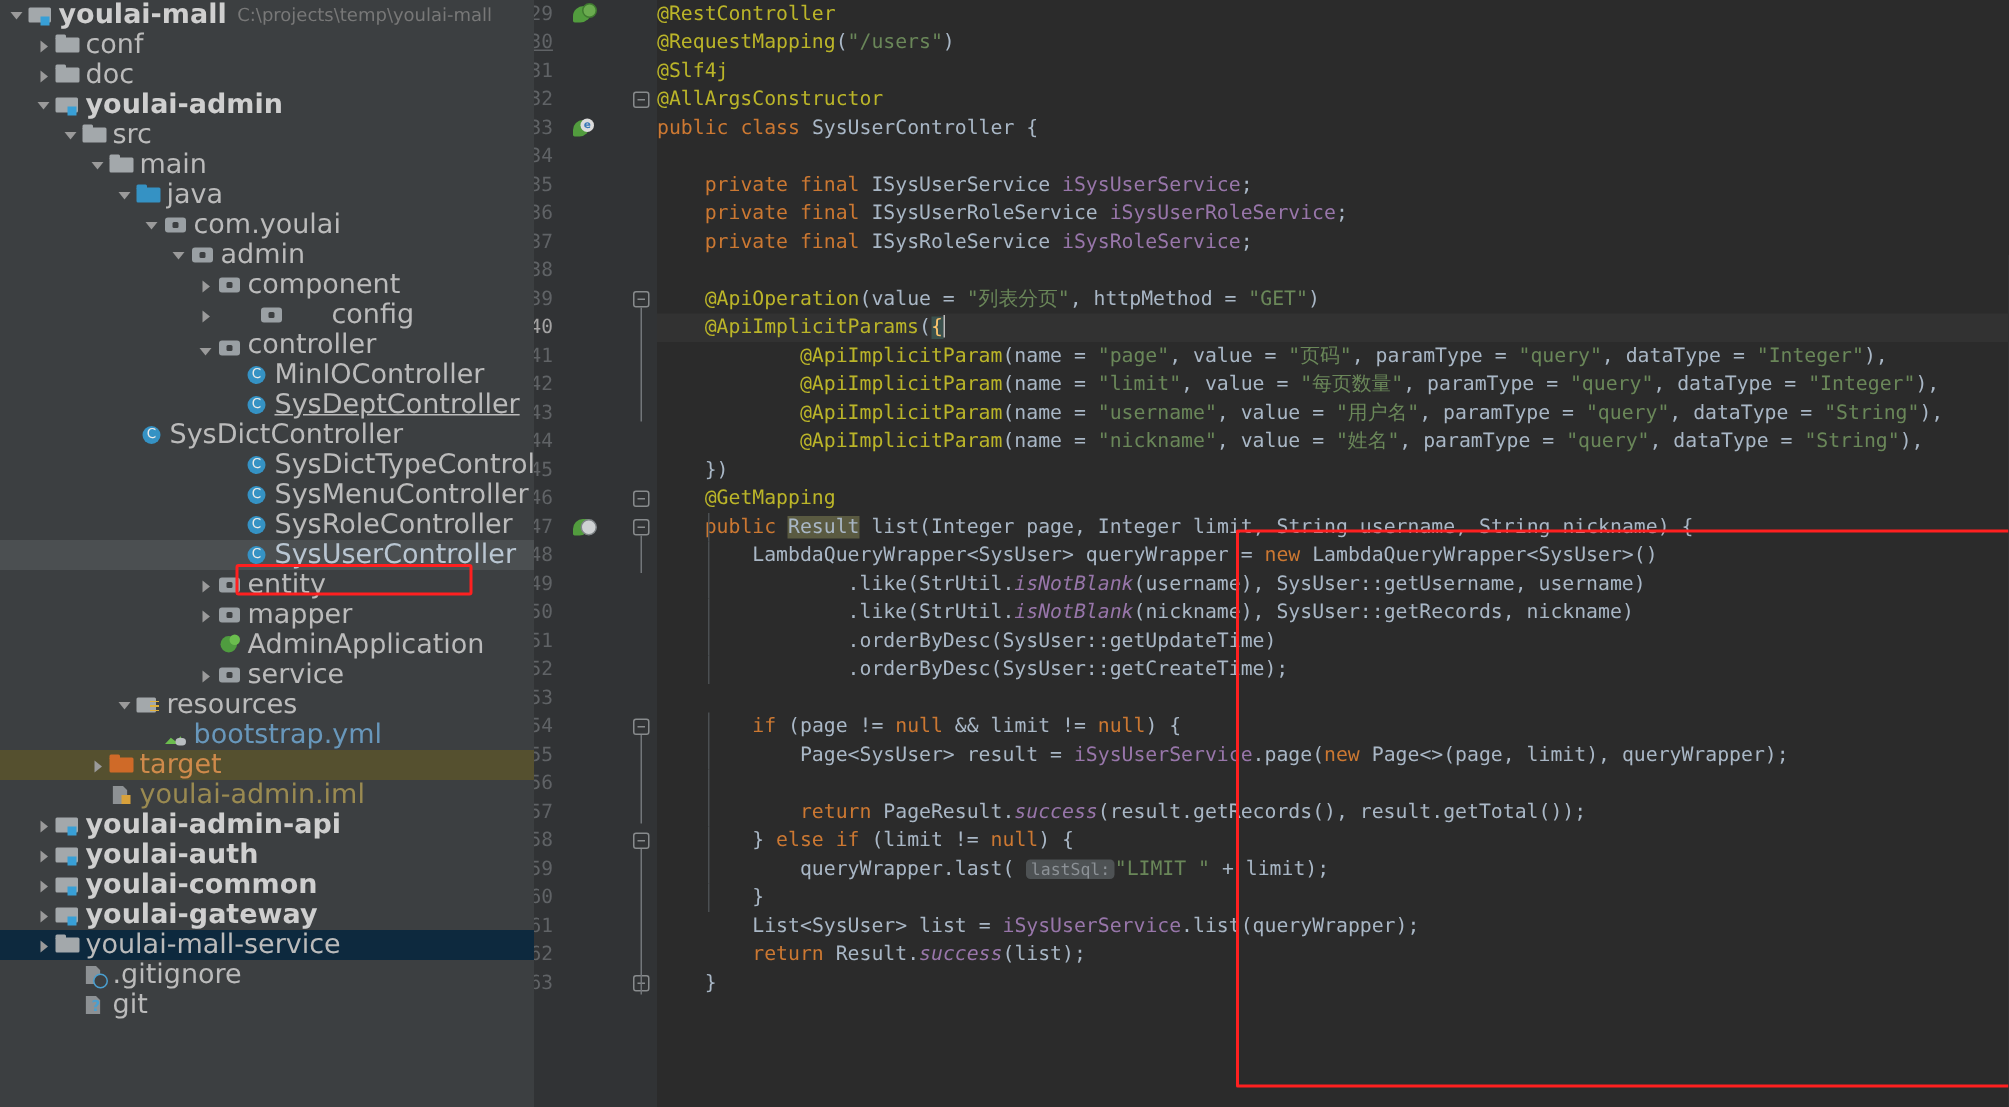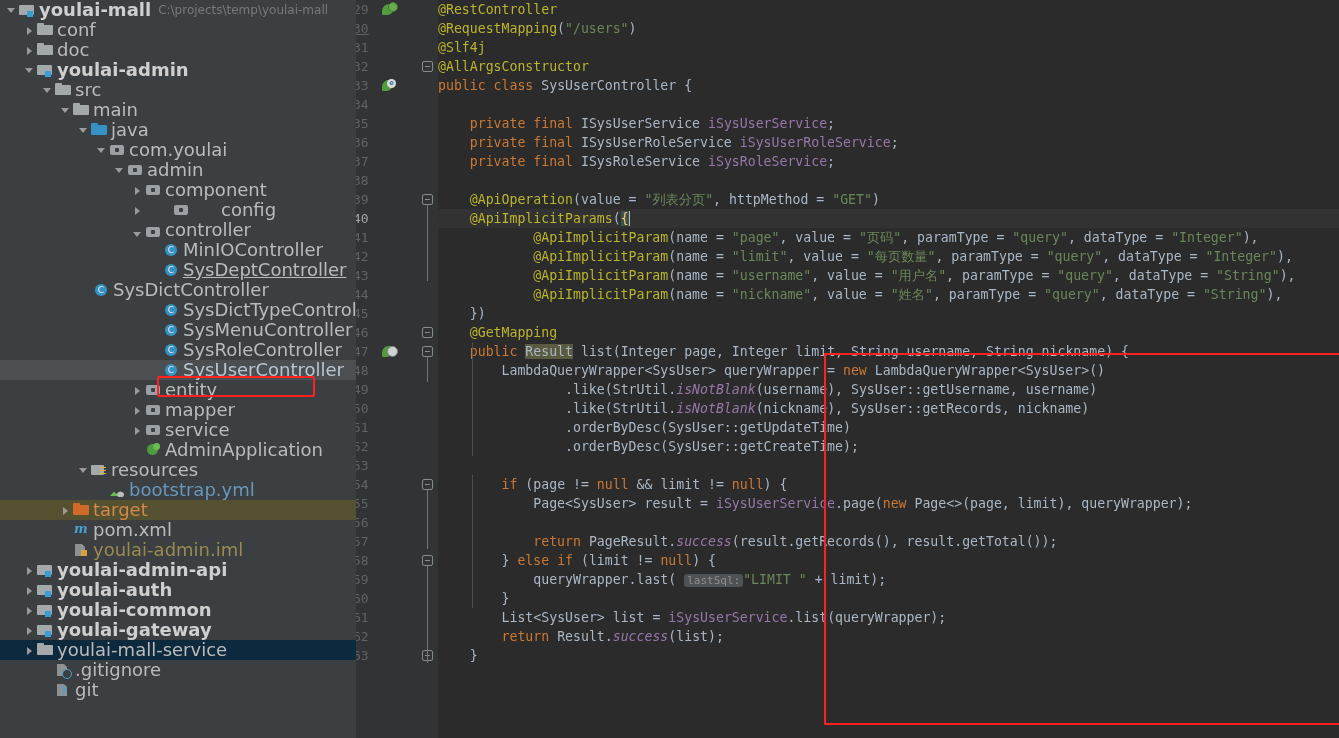--- a/index.html
+++ b/index.html
@@ -295,48 +295,43 @@
           <span class="arrow collapsed"></span>
           <span class="ico fi-pkg"></span>
           <span class="lbl">entity</span>
         </div>
         <div class="tree-row" style="padding-left: 132px;">
           <span class="arrow collapsed"></span>
           <span class="ico fi-pkg"></span>
           <span class="lbl">mapper</span>
         </div>
         <div class="tree-row" style="padding-left: 132px;">
-          <span class="arrow collapsed"></span>
-          <span class="ico fi-pkg"></span>
-          <span class="lbl">service</span>
-        </div>
-        <div class="tree-row" style="padding-left: 132px;">
           <span class="arrow none"></span>
           <span class="ico fi-spring"></span>
           <span class="lbl">AdminApplication</span>
         </div>
+        <div class="tree-row" style="padding-left: 132px;">
+          <span class="arrow collapsed"></span>
+          <span class="ico fi-pkg"></span>
+          <span class="lbl">service</span>
+        </div>
         <div class="tree-row" style="padding-left: 78px;">
           <span class="arrow expanded"></span>
           <span class="ico fi-res"></span>
           <span class="lbl">resources</span>
         </div>
         <div class="tree-row" style="padding-left: 96px; align-items: flex-end;">
           <span class="arrow none"></span>
           <span class="ico fi-yml"></span>
           <span class="lbl" style="color: rgb(104, 151, 187);">bootstrap.yml</span>
         </div>
         <div class="tree-row sel-target" style="padding-left: 60px;">
           <span class="arrow collapsed"></span>
           <span class="ico fi-target"></span>
           <span class="lbl" style="color: rgb(207, 138, 75);">target</span>
-        </div>
-        <div class="tree-row" style="padding-left: 60px;">
-          <span class="arrow none"></span>
-          <span class="ico fi-mvn"></span>
-          <span class="lbl">pom.xml</span>
         </div>
         <div class="tree-row" style="padding-left: 60px;">
           <span class="arrow none"></span>
           <span class="ico fi-iml"></span>
           <span class="lbl" style="color: rgb(154, 138, 81);">youlai-admin.iml</span>
         </div>
         <div class="tree-row" style="padding-left: 24px;">
           <span class="arrow collapsed"></span>
           <span class="ico fi-module"></span>
           <span class="lbl bold">youlai-admin-api</span>

